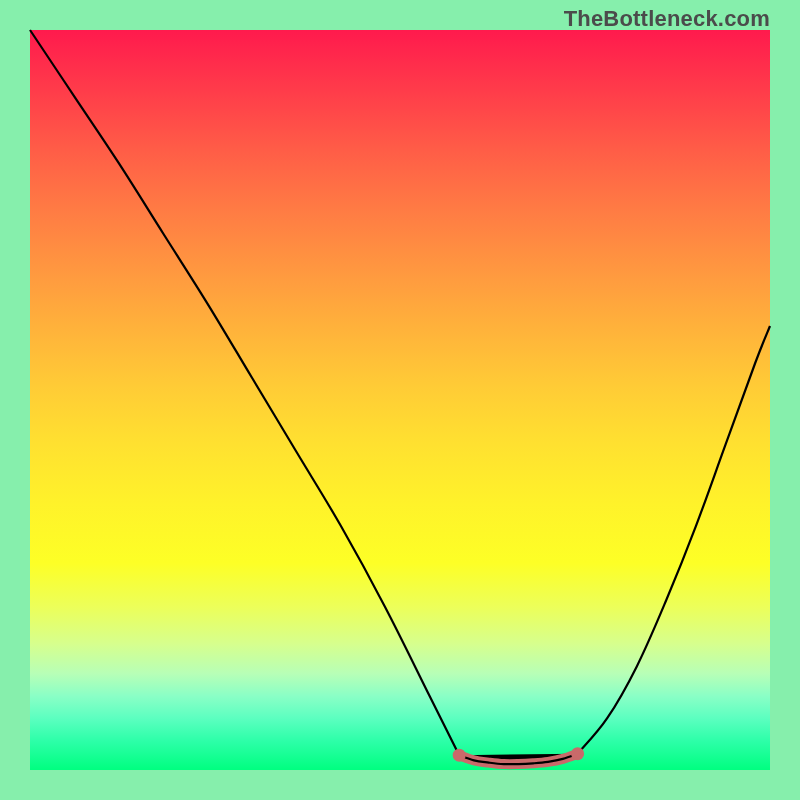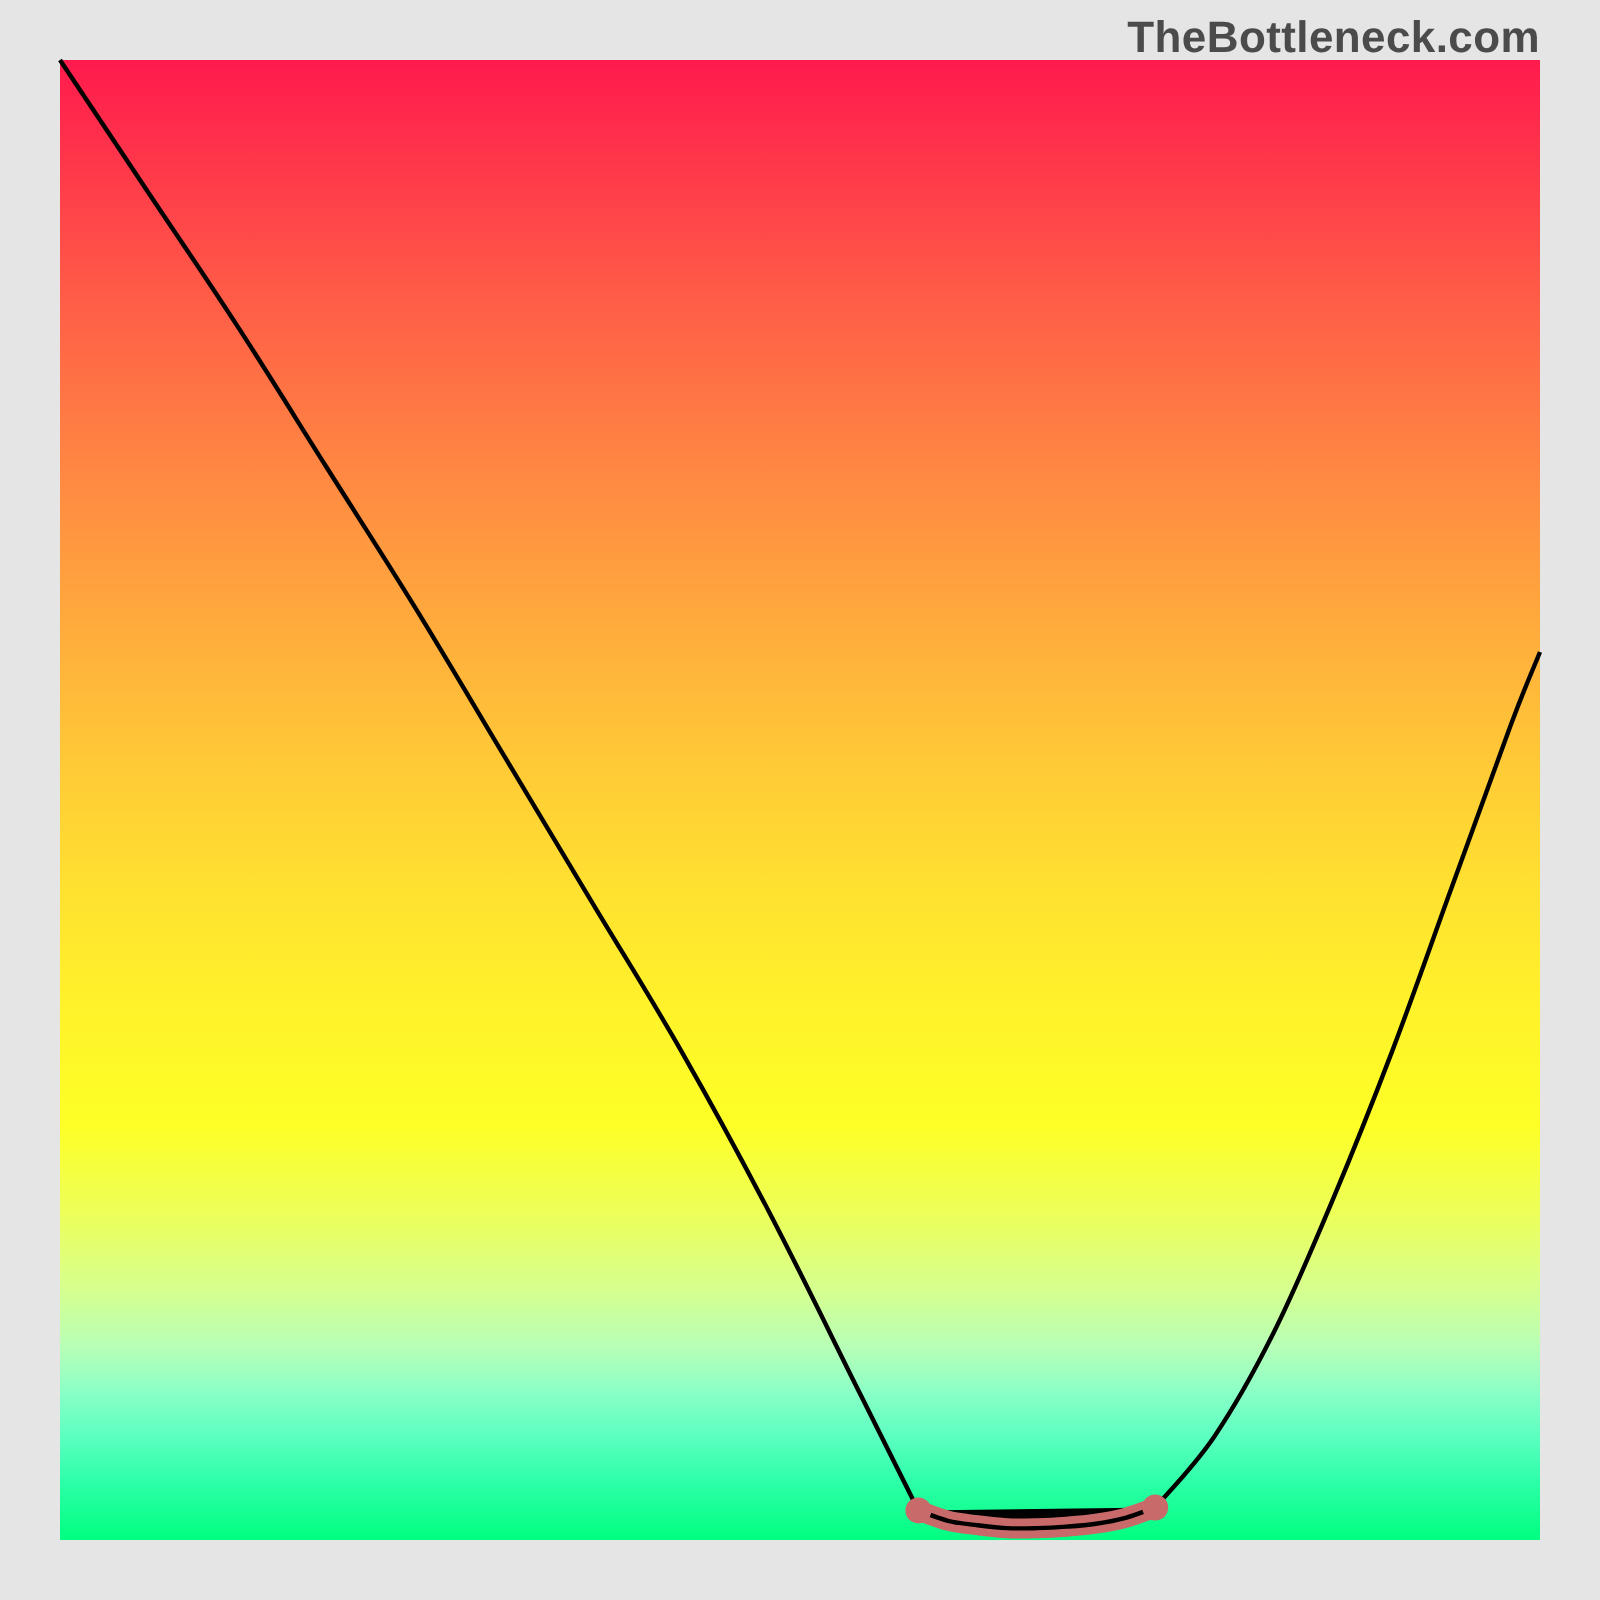--- a/index.html
+++ b/index.html
@@ -10,21 +10,21 @@
     background: #000;
     overflow: hidden;
     font-family: Arial, Helvetica, sans-serif;
   }
   .frame {
     position: absolute;
     left: 0;
     top: 0;
     width: 800px;
     height: 800px;
-    background: #e5e5e5;
+    background: #86efac;
   }
   .plot-area {
     position: absolute;
     left: 30px;
     top: 30px;
     width: 740px;
     height: 740px;
     background: linear-gradient(to bottom,
       #ff1a4d 0%,
       #ff3b4a 8%,

